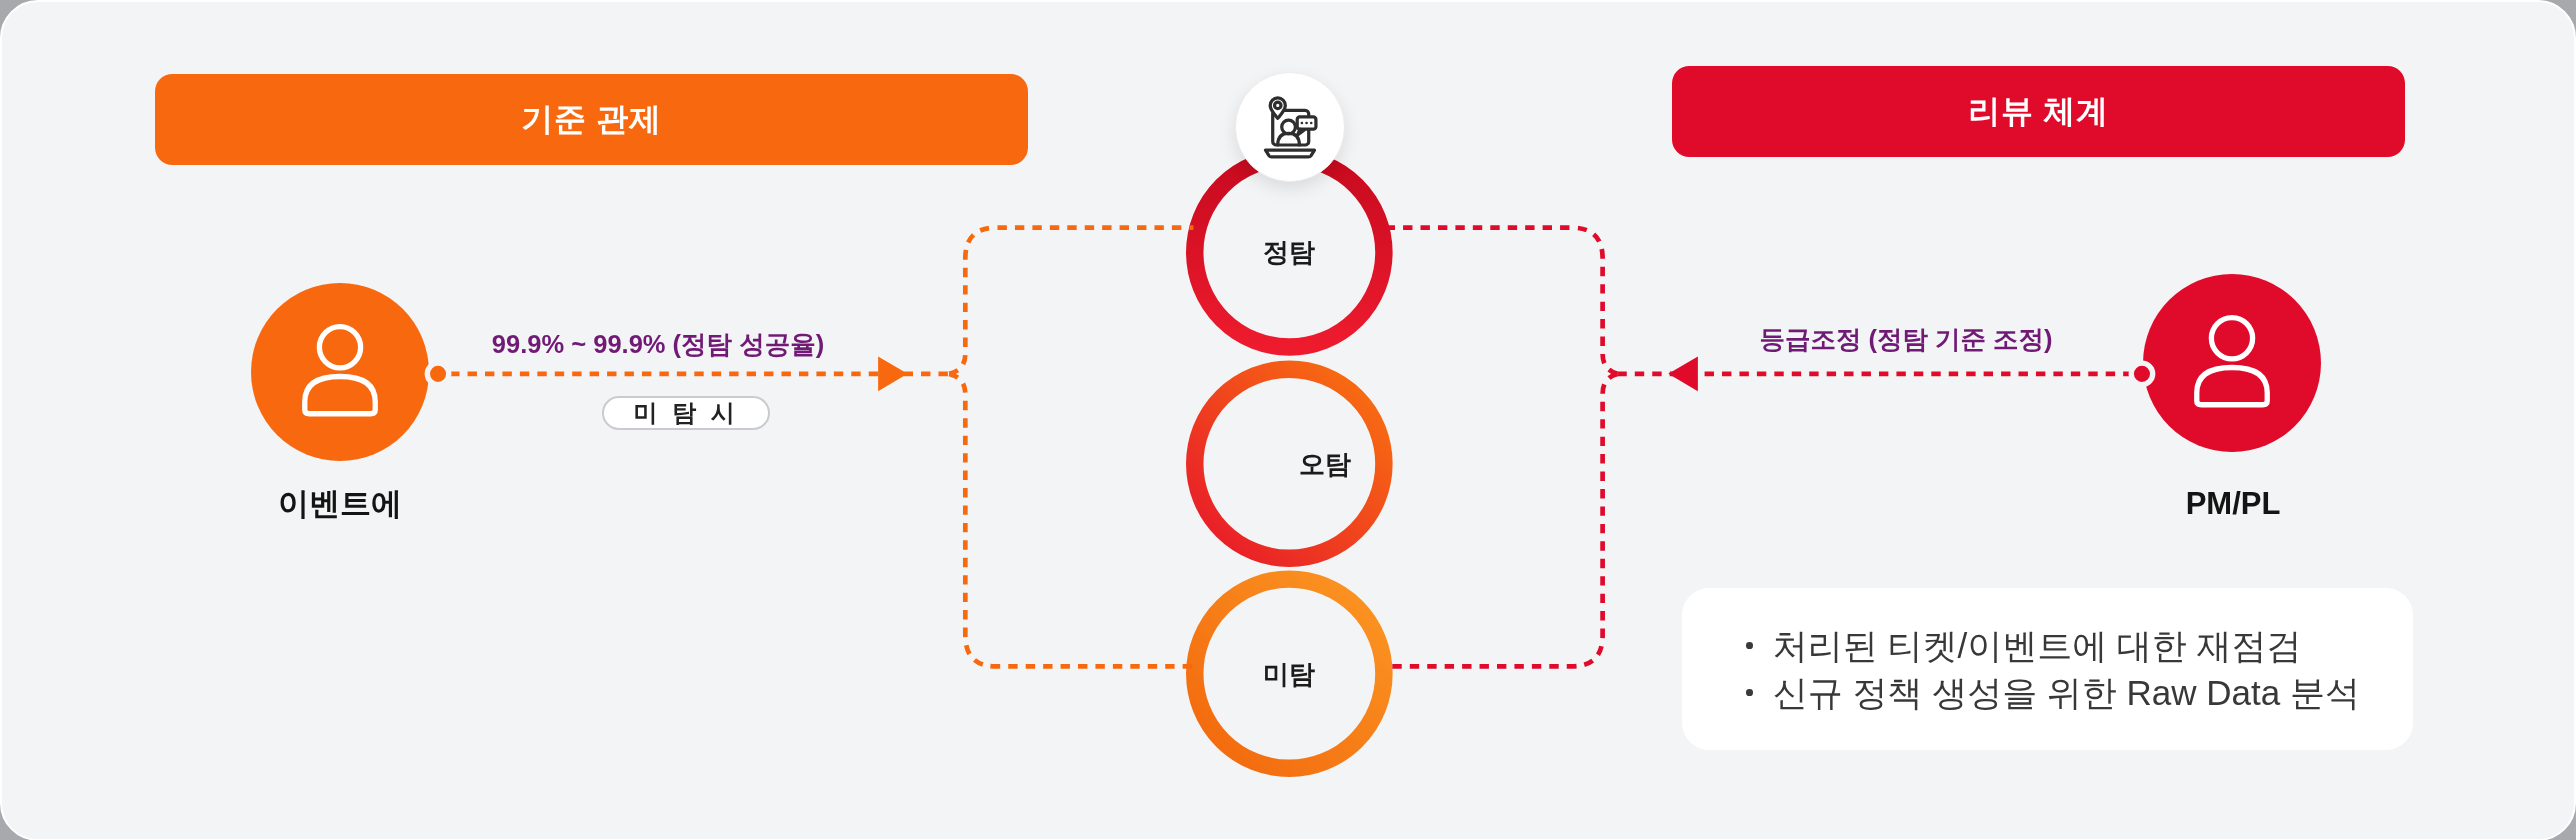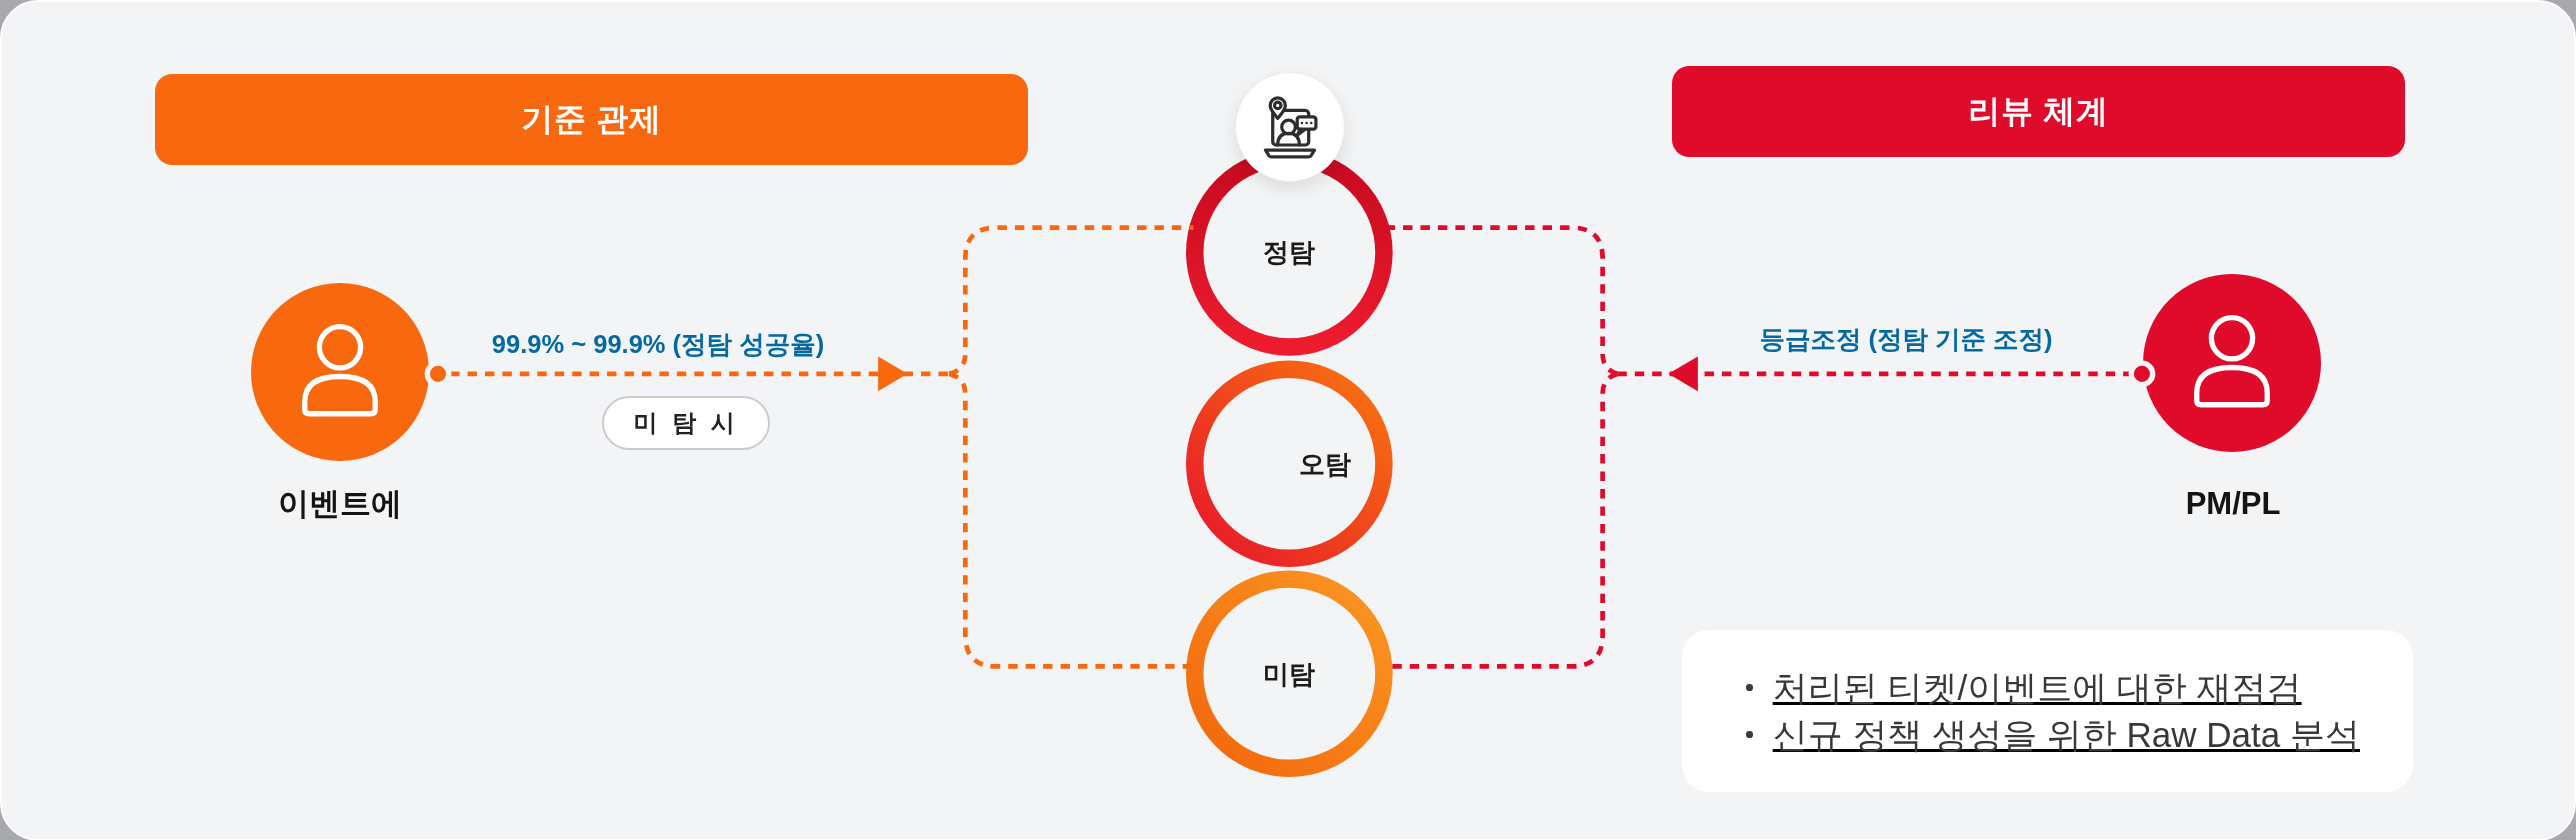--- a/index.html
+++ b/index.html
@@ -26,24 +26,24 @@
   .actor.red{background:#e00a2b;}
   .actor-label{
     font-size:31px;font-weight:700;color:#141414;white-space:nowrap;
   }
   
   .node-label{
     font-size:26px;font-weight:700;color:#1b1b1b;white-space:nowrap;
   }
   
   .flow-text{
-    font-size:25.5px;font-weight:600;color:#0369a1;white-space:nowrap;
+    font-size:25.5px;font-weight:600;color:#701a75;white-space:nowrap;
   }
   .flow-tag{
-    height:54px;padding:0 29.5px;background:#ffffff;border:2px solid #c9cbce;border-radius:670px;
+    height:34px;padding:0 29.5px;background:#ffffff;border:2px solid #c9cbce;border-radius:670px;
     display:flex;align-items:center;justify-content:center;
     font-size:24px;font-weight:600;color:#222222;letter-spacing:4px;white-space:nowrap;
   }
   
   .info-box{
     background:#ffffff;border-radius:27px;height:162px;
     display:flex;flex-direction:column;justify-content:center;gap:12px;
     padding-left:64px;padding-right:27px;
   }
   .bullet-row{display:flex;align-items:center;line-height:35px;}
@@ -143,21 +143,21 @@
 
   <div class="abs center-xy actor-label" style="left:338px;top:502px;">이벤트에</div>
   <div class="abs center-xy actor-label" style="left:2231px;top:502px;">PM/PL</div>
 
   <div class="abs center-xy flow-text" style="left:656px;top:342px;">99.9% ~ 99.9% (정탐 성공율)</div>
   <div class="abs flow-tag" style="left:600px;top:394px;">
     <span>미 탐 시</span>
   </div>
   <div class="abs center-xy flow-text" style="left:1904px;top:337px;">등급조정 (정탐 기준 조정)</div>
 
-  <div class="abs info-box" style="left:1680px;top:628px;width:731px;text-decoration:underline;">
+  <div class="abs info-box" style="left:1680px;top:586px;width:731px;">
     <div class="bullet-row">
       <span class="bullet-dot"></span>
       <span class="bullet-text">처리된 티켓/이벤트에 대한 재점검</span>
     </div>
     <div class="bullet-row">
       <span class="bullet-dot"></span>
       <span class="bullet-text">신규 정책 생성을 위한 Raw Data 분석</span>
     </div>
   </div>
 

